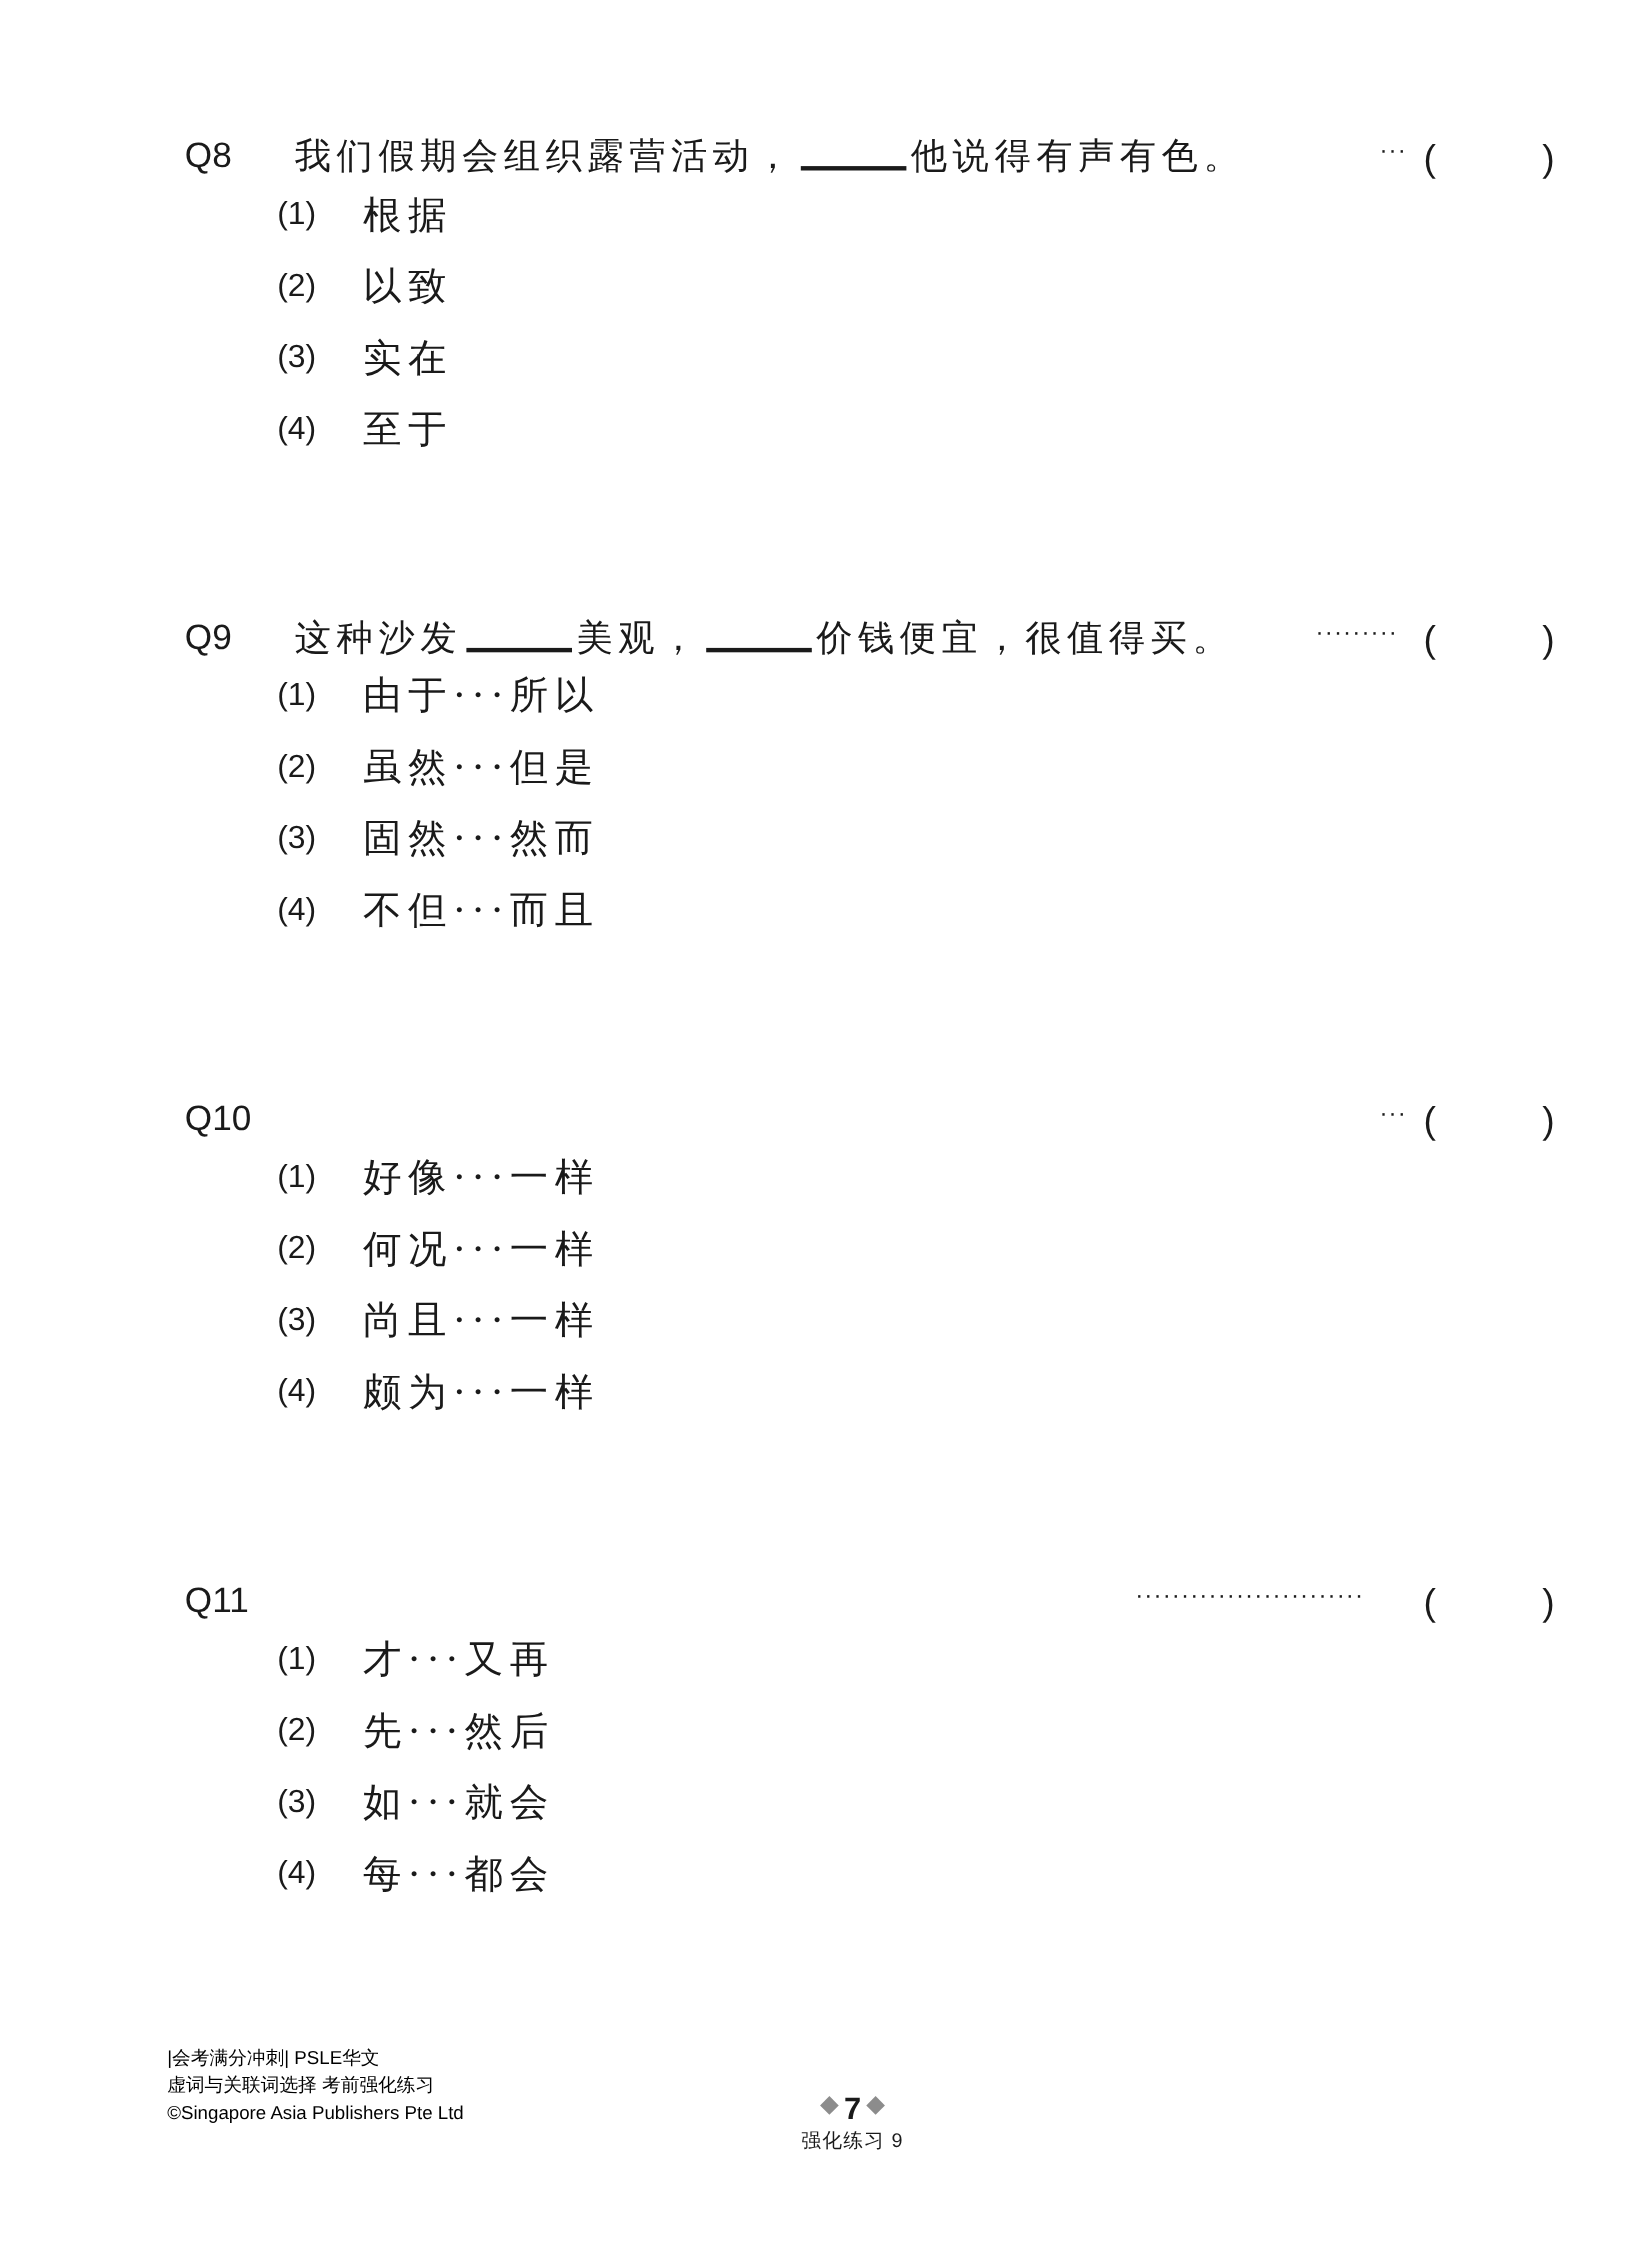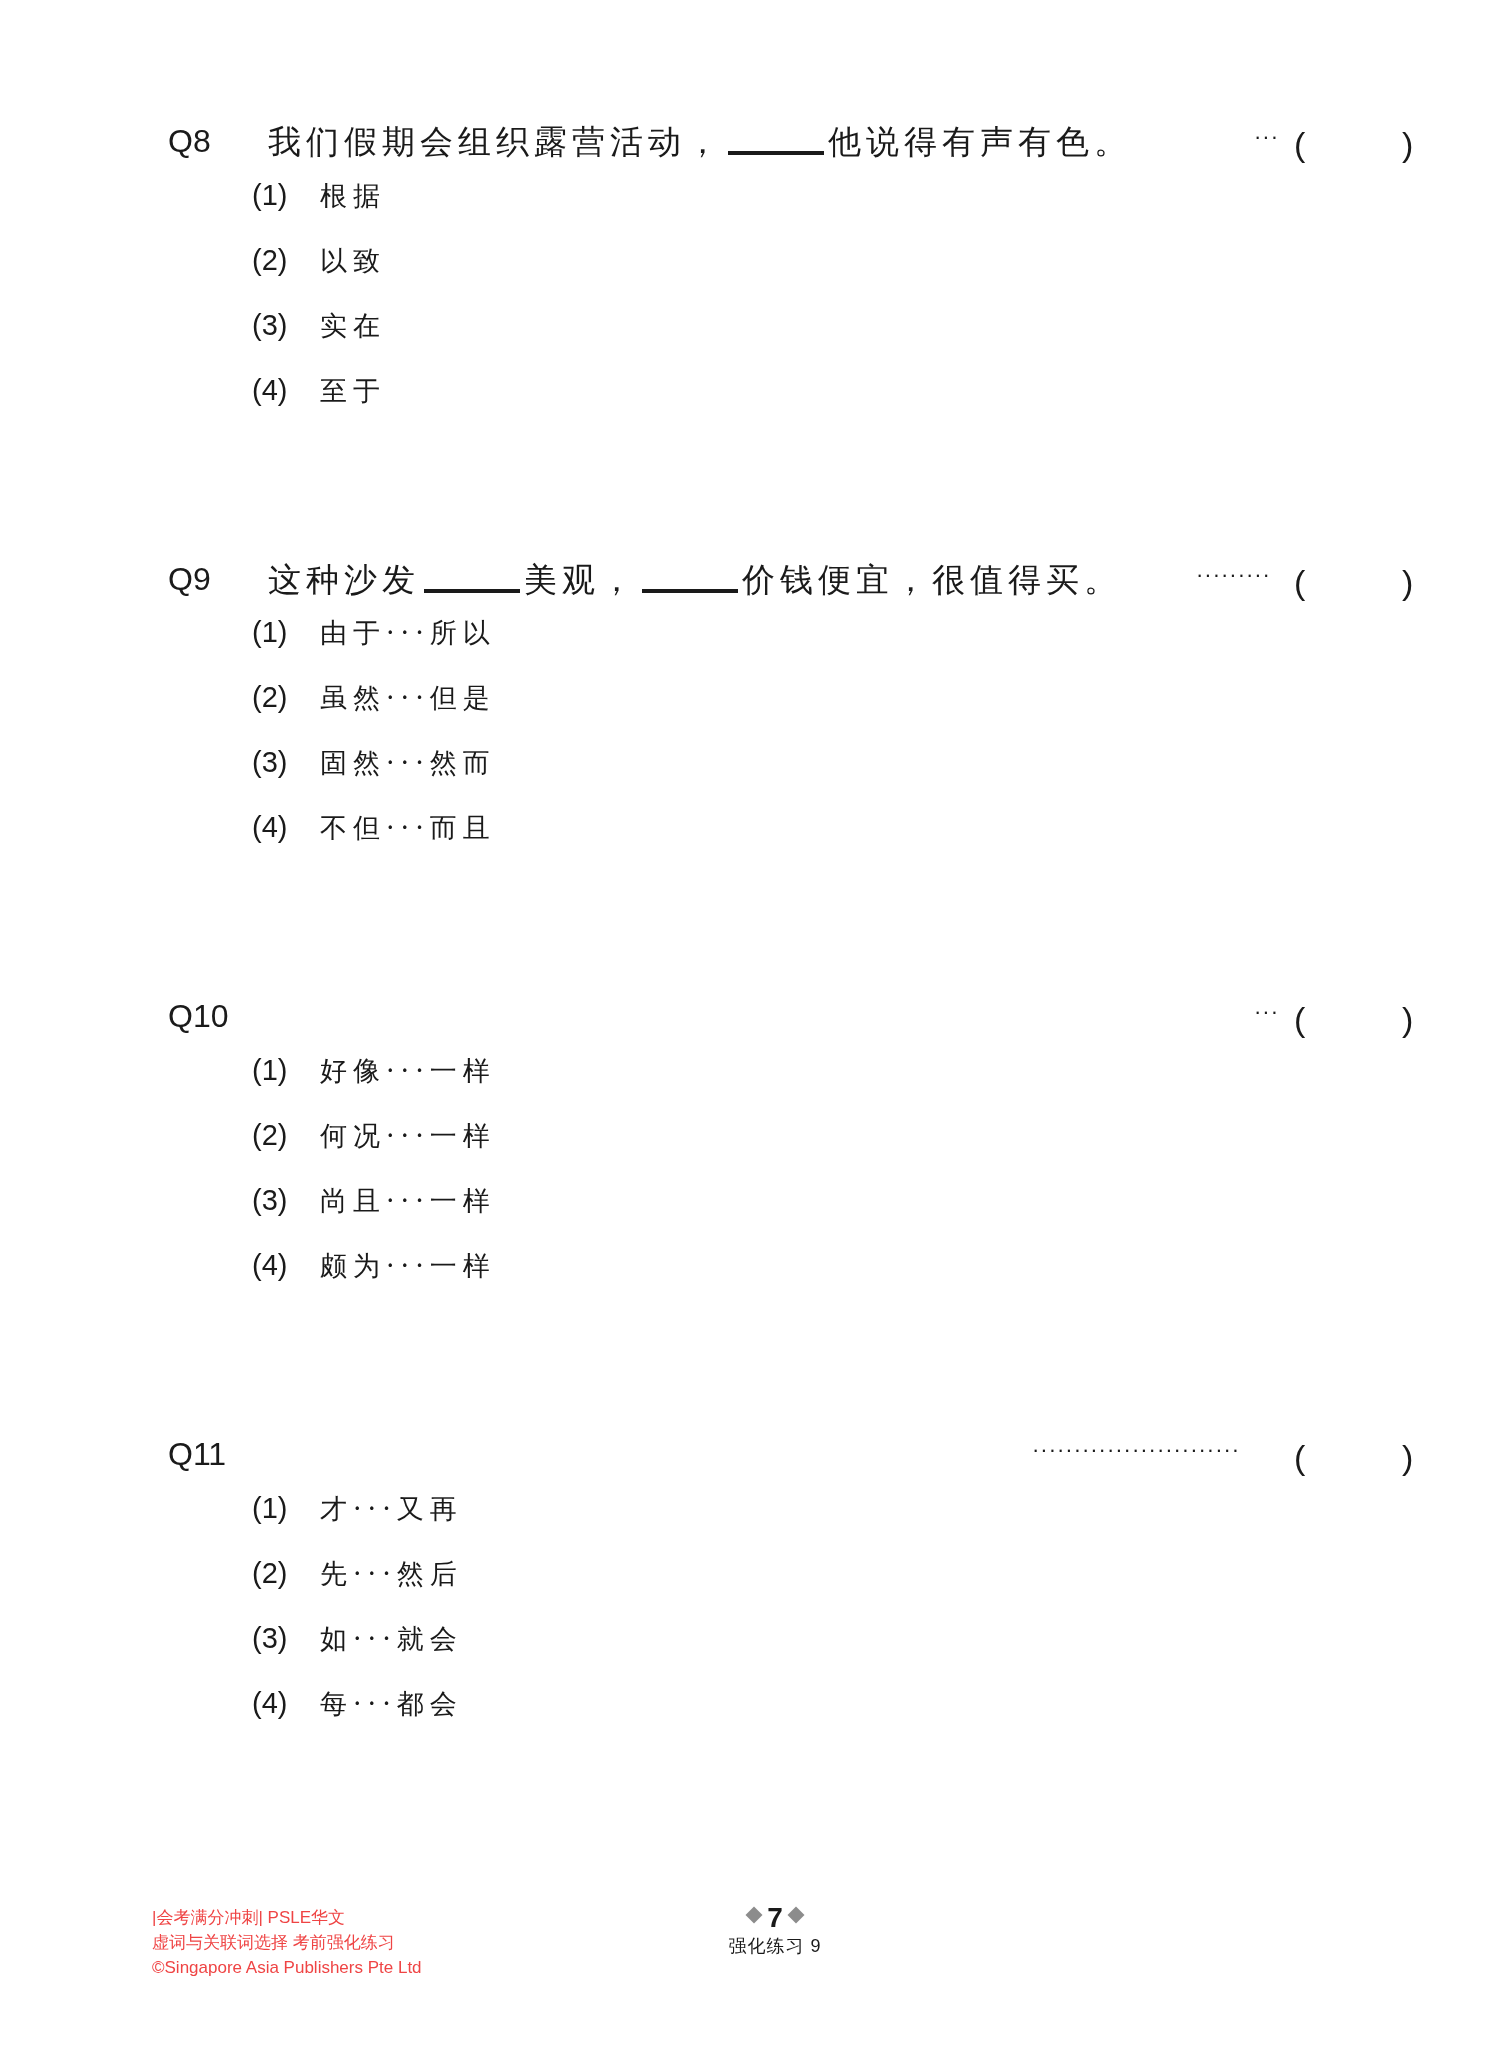--- a/index.html
+++ b/index.html
@@ -41,27 +41,27 @@
     position: absolute; left: 1296px; top: 6px; width: 84px; height: 40px;
   }
   .opt {
     position: absolute; left: 0; height: 50px; width: 800px;
   }
   .opt-marker {
     position: absolute; left: 252px; top: 8px;
     font-family: "Liberation Sans", sans-serif; font-size: 29px; color: #1a1a1a;
   }
   .opt-text {
-    position: absolute; left: 320px; top: 0; line-height: 50px;
-    font-size: 27px; letter-spacing: 6px; white-space: nowrap;
+    position: absolute; left: 330px; top: 0; line-height: 50px;
+    font-size: 35px; letter-spacing: 6px; white-space: nowrap;
   }
   .footer-left {
-    position: absolute; left: 152px; top: 1905px;
+    position: absolute; left: 152px; top: 1858px;
     font-family: "Liberation Sans", "DejaVu Sans", sans-serif;
-    font-size: 17px; line-height: 25px; color: #ef4444;
+    font-size: 17px; line-height: 25px; color: #000000;
   }
   .footer-center {
     position: absolute; left: 700px; top: 1900px; width: 150px; text-align: center;
     font-family: "Liberation Sans", "DejaVu Sans", sans-serif; color: #1a1a1a;
   }
   .page-num-row { height: 34px; line-height: 34px; }
   .diamond {
     display: inline-block; width: 12px; height: 12px; background: #8c8c8c;
     transform: rotate(45deg); vertical-align: middle; margin: 0 7px; position: relative; top: -3px;
   }

